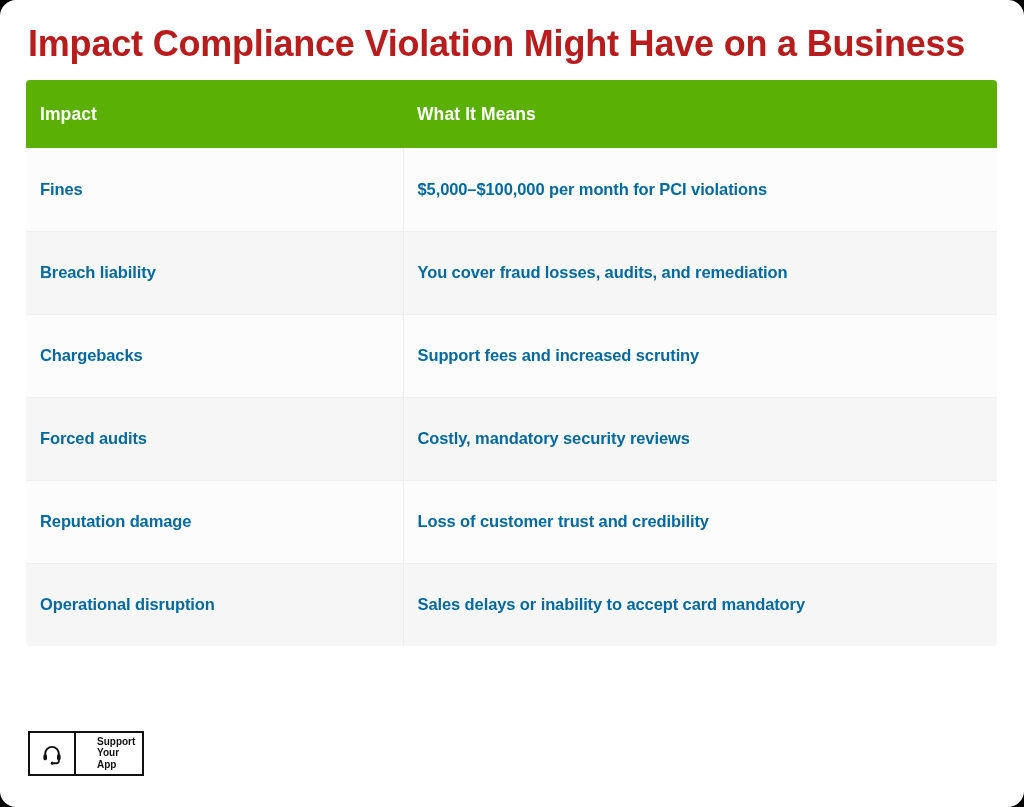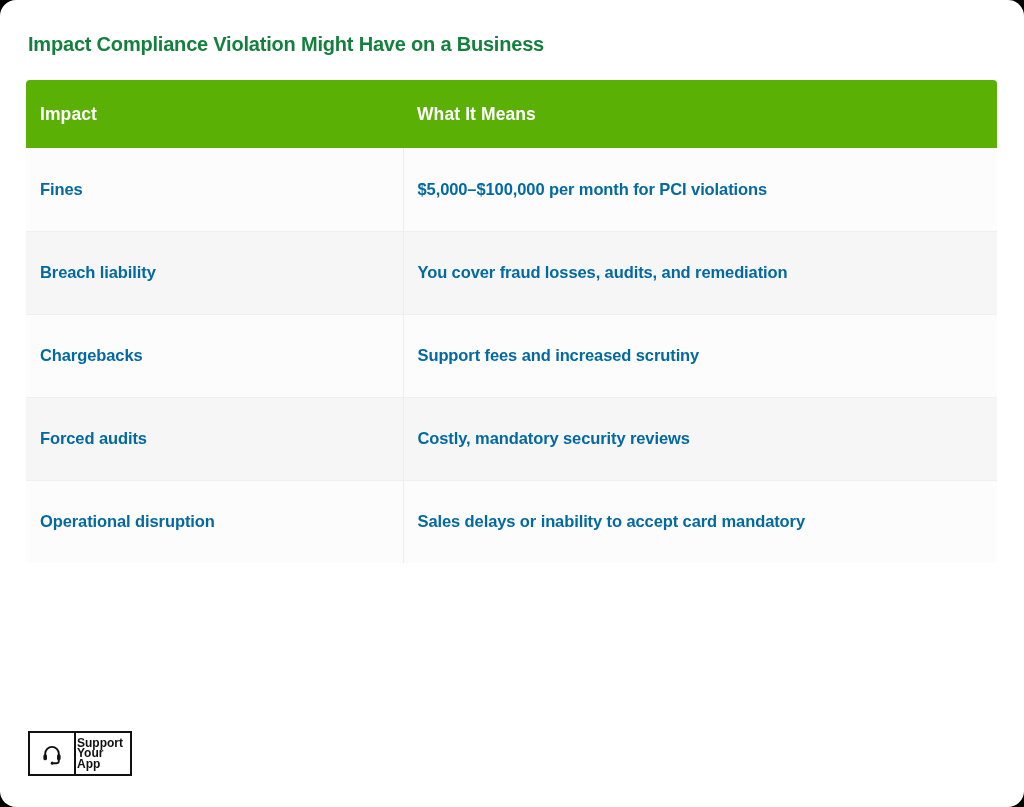--- a/index.html
+++ b/index.html
@@ -21,23 +21,23 @@
     height: 807px;
     background: #ffffff;
     border-radius: 16px;
     overflow: hidden;
     box-sizing: border-box;
   }
   .page-title {
     position: absolute;
     left: 28px;
     top: 27px;
-    font-size: 20px;
+    font-size: 36px;
     font-weight: bold;
-    color: #15803d;
+    color: #b91c1c;
     letter-spacing: -0.2px;
     line-height: 34px;
     white-space: nowrap;
   }
   .impact-table {
     position: absolute;
     left: 26px;
     top: 80px;
     width: 971px;
     border-collapse: collapse;
@@ -95,25 +95,25 @@
     box-sizing: border-box;
   }
   .brand-logo .logo-mark {
     width: 44px;
     display: flex;
     align-items: center;
     justify-content: center;
     border-right: 2.5px solid #111111;
   }
   .brand-logo .logo-words {
-    padding: 4px 7px 4px 1px;
+    padding: 4px 7px 4px 21px;
     display: flex;
     flex-direction: column;
-    justify-content: center;
-    font-size: 12px;
+    justify-content: space-between;
+    font-size: 10px;
     font-weight: bold;
     line-height: 10.5px;
     color: #111111;
   }
 </style>
 </head>
 <body>
 
 <div class="page-card">
 
@@ -141,20 +141,24 @@
         </tr>
         <tr>
           <td>Chargebacks</td>
           <td>Support fees and increased scrutiny</td>
         </tr>
         <tr>
           <td>Forced audits</td>
           <td>Costly, mandatory security reviews</td>
         </tr>
         <tr>
+          <td>Reputation damage</td>
+          <td>Loss of customer trust and credibility</td>
+        </tr>
+        <tr>
           <td>Operational disruption</td>
           <td>Sales delays or inability to accept card mandatory</td>
         </tr>
       </tbody>
   </table>
 
   <div class="brand-logo">
     <div class="logo-mark">
       <svg width="22" height="22" viewBox="0 0 24 24" aria-hidden="true">
         <path d="M4.6 14.2 V11.6 a7.4 7.4 0 0 1 14.8 0 v2.6" fill="none" stroke="#111111" stroke-width="2.1" stroke-linecap="round"></path>

